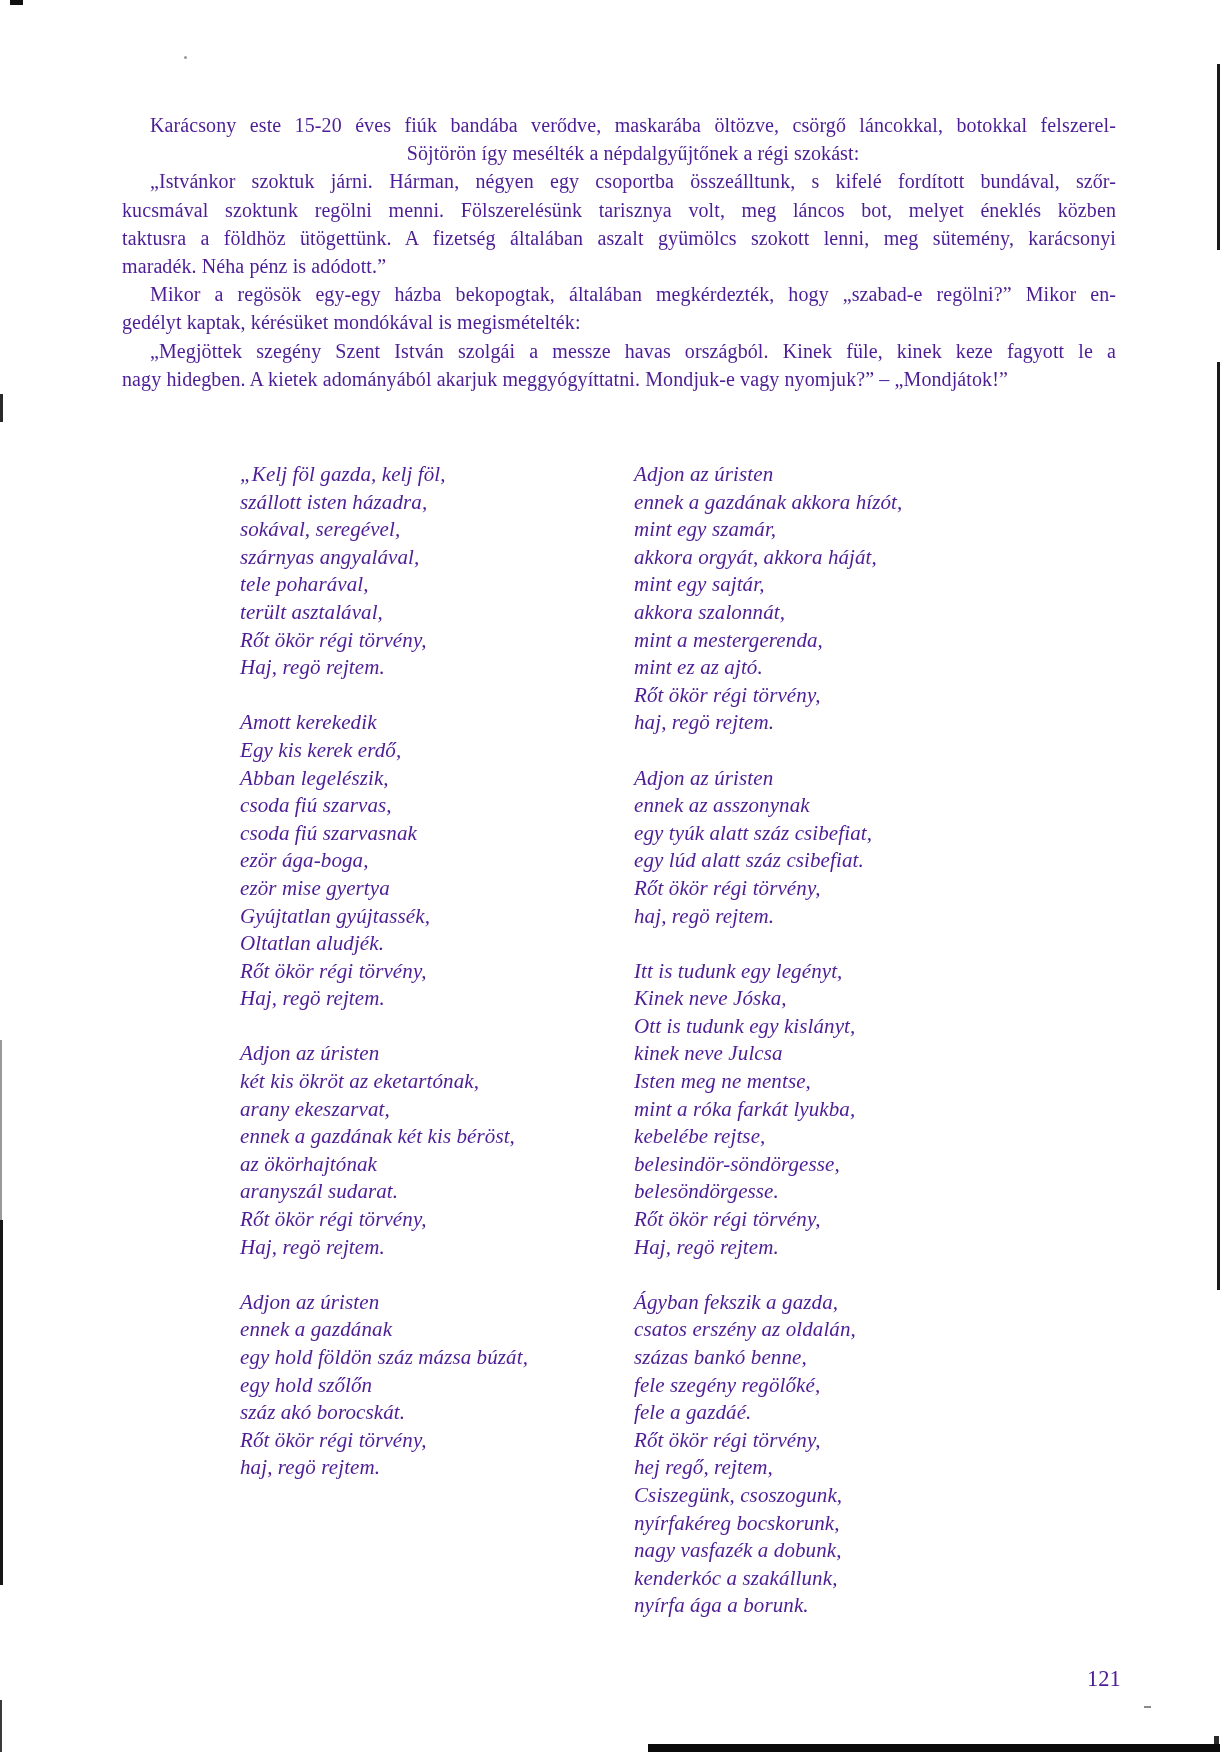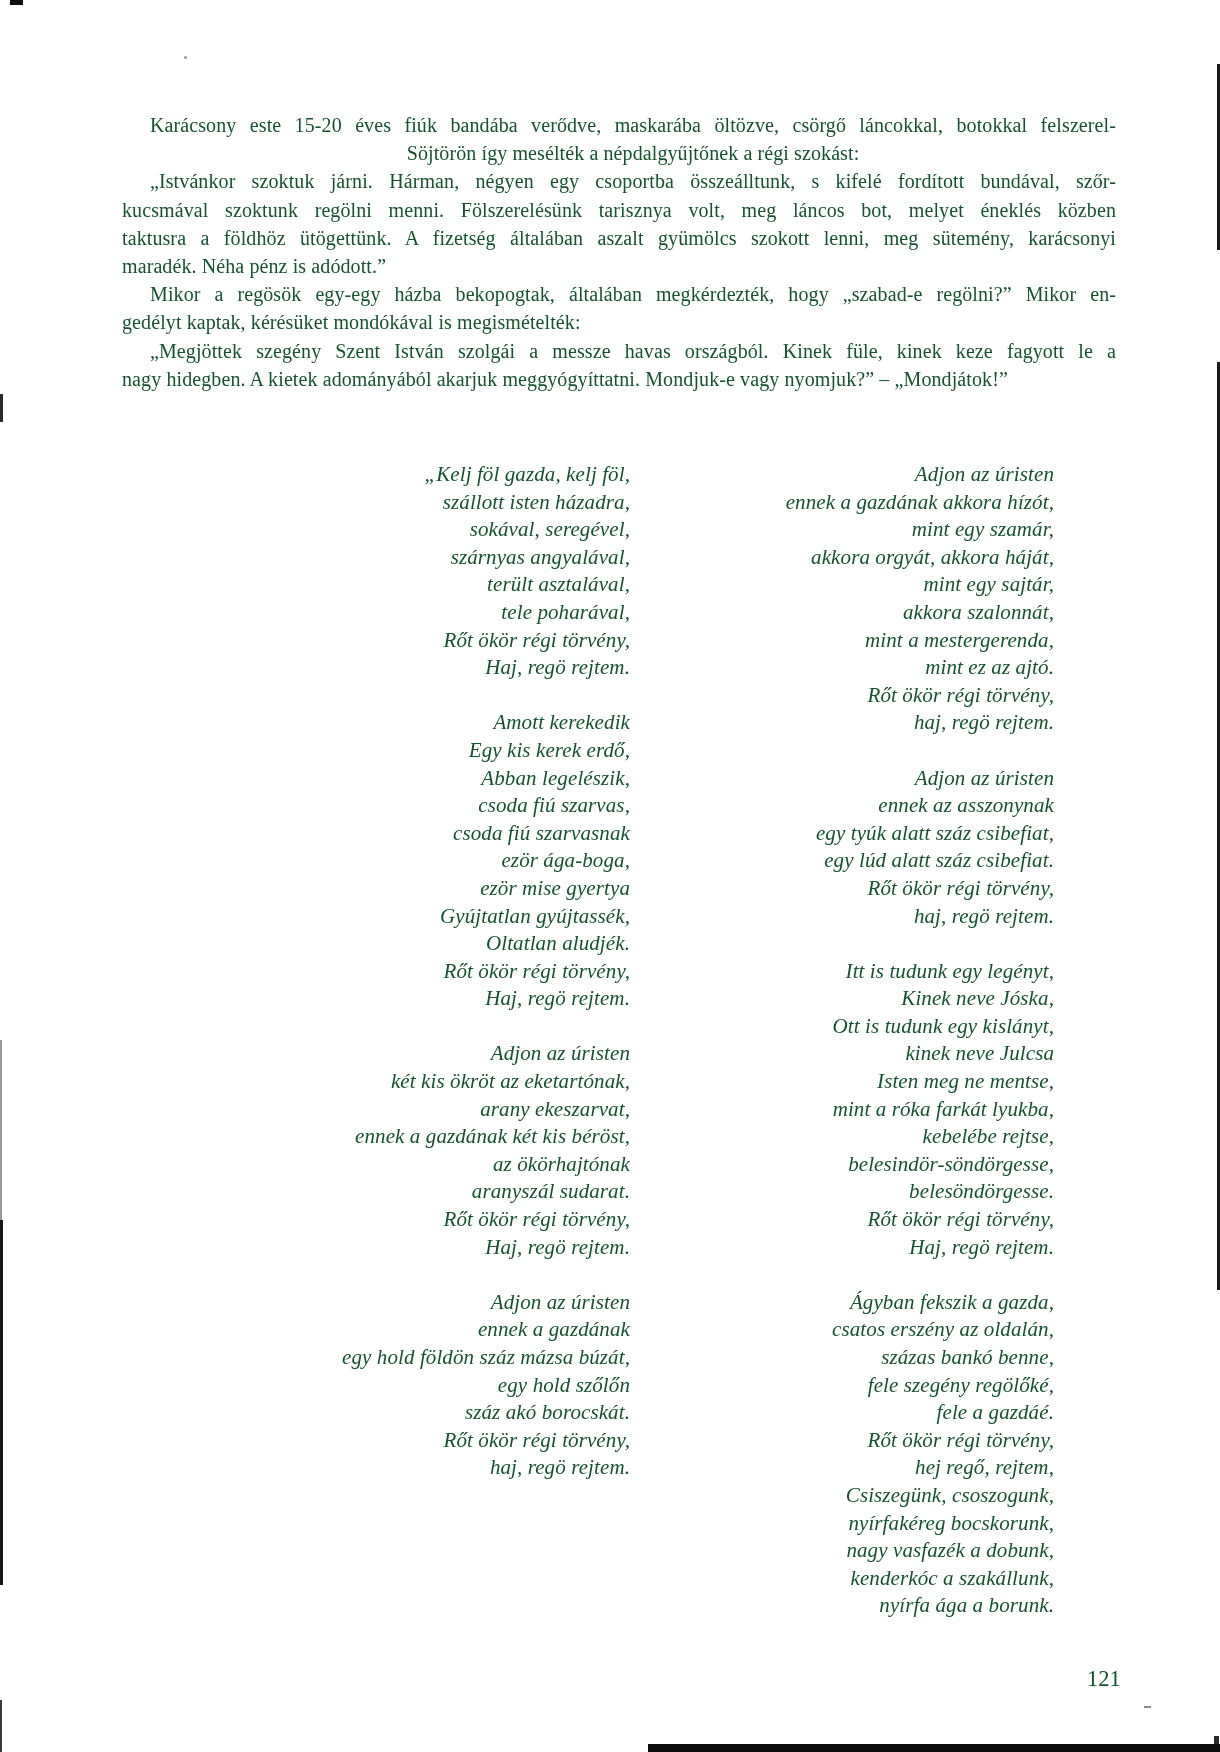--- a/index.html
+++ b/index.html
@@ -2,21 +2,21 @@
 <html><head>
 <meta charset="utf-8">
 <style>
   html,body{margin:0;padding:0;background:#e8e8e8;}
   .page{
     position:relative;
     width:1220px;height:1752px;
     background:#ffffff;
     overflow:hidden;
     font-family:"Liberation Serif", serif;
-    color:#14532d;
+    color:#4c1d95;
   }
   
   .prose{
     position:absolute;
     left:122px;top:111px;width:994px;
     font-size:20px;
     line-height:28.2px;
     letter-spacing:0.1px;
   }
   .para{margin:0;}
@@ -25,21 +25,21 @@
   .pline.just{text-align:justify;text-align-last:justify;text-justify:inter-word;}
   
   .vcol{
     position:absolute;top:461px;
     font-size:21px;font-style:italic;
     line-height:27.6px;
     letter-spacing:0.1px;
   }
   .vcol.left{left:240px;width:390px;}
   .vcol.right{left:634px;width:420px;}
-  .stanza{margin:0 0 27.6px 0;text-align:right;}
+  .stanza{margin:0 0 27.6px 0;}
   .vline{white-space:pre;}
   
   .page-number{
     position:absolute;left:1087px;top:1666px;
     font-size:22.5px;line-height:26px;font-style:normal;
   }
   
   .art{position:absolute;}
   .a-topleft{left:10px;top:0;width:13px;height:5px;background:#101010;}
   .a-speck1{left:184px;top:56px;width:3px;height:3px;background:#9a9a9a;border-radius:50%;}
@@ -80,22 +80,22 @@
         <div class="pline">nagy hidegben. A kietek adományából akarjuk meggyógyíttatni. Mondjuk-e vagy nyomjuk?” – „Mondjátok!”</div>
       </div>
     </div>
 
   <div class="vcol left">
       <div class="stanza">
         <div class="vline">„Kelj föl gazda, kelj föl,</div>
         <div class="vline">szállott isten házadra,</div>
         <div class="vline">sokával, seregével,</div>
         <div class="vline">szárnyas angyalával,</div>
+        <div class="vline">tele poharával,</div>
         <div class="vline">terült asztalával,</div>
-        <div class="vline">tele poharával,</div>
         <div class="vline">Rőt ökör régi törvény,</div>
         <div class="vline">Haj, regö rejtem.</div>
       </div>
       <div class="stanza">
         <div class="vline">Amott kerekedik</div>
         <div class="vline">Egy kis kerek erdő,</div>
         <div class="vline">Abban legelészik,</div>
         <div class="vline">csoda fiú szarvas,</div>
         <div class="vline">csoda fiú szarvasnak</div>
         <div class="vline">ezör ága-boga,</div>

